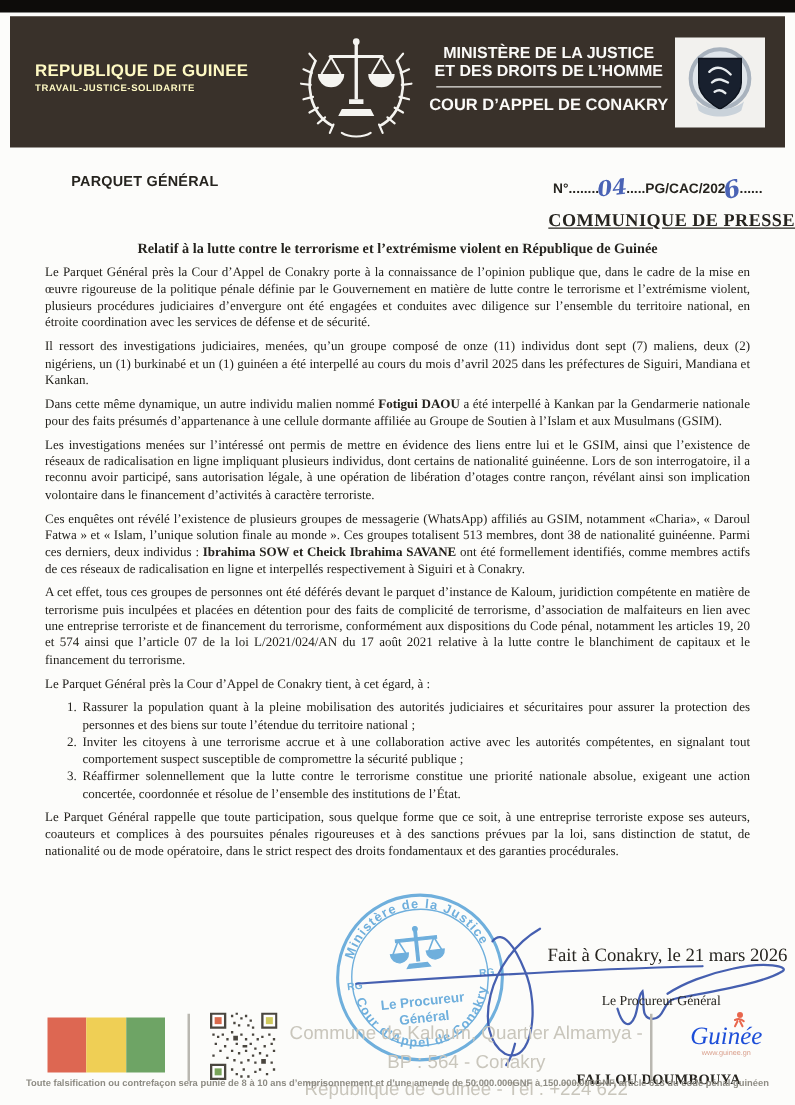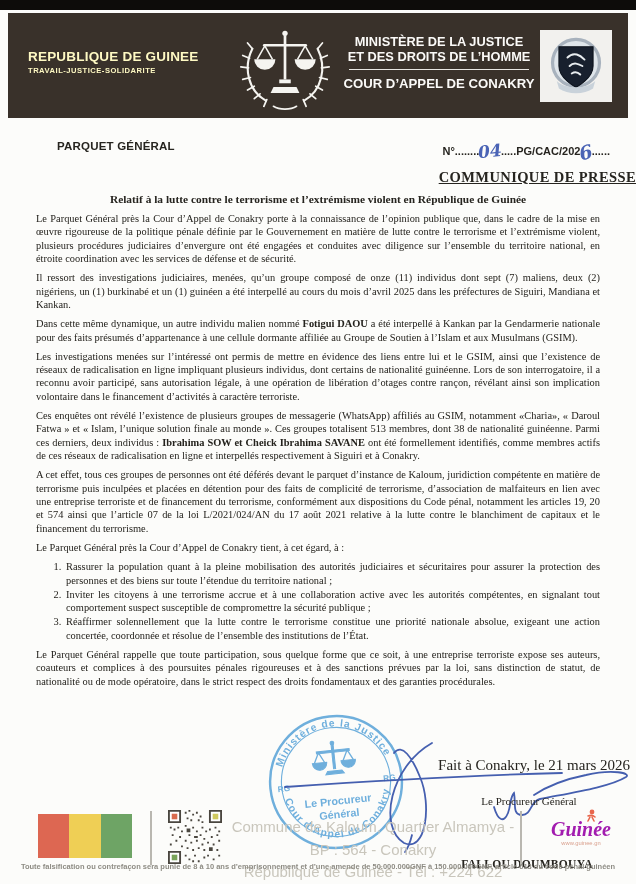--- a/index.html
+++ b/index.html
@@ -58,21 +58,21 @@
   
   .flag { position:absolute; left:38px; top:814px; width:94px; height:44px; display:flex; }
   .flag span { flex:1; }
   .f-red { background:#dd6752; } .f-yel { background:#efcf55; } .f-grn { background:#6ea465; }
   .fdiv { position:absolute; width:2px; height:54px; background:#b9b7b0; top:811px; }
   .fdiv1 { left:150px; } .fdiv2 { left:520px; }
   .qr { position:absolute; left:168px; top:810px; width:54px; height:54px; }
   .addr { position:absolute; left:230px; top:816px; width:286px; text-align:center;
           font-family:"Liberation Sans",sans-serif; font-size:15px; line-height:1.5; color:#c9c6bc; }
   .brand { position:absolute; left:538px; top:818px; width:86px; text-align:center; }
-  .brand-text { position:relative; font-style:italic; font-weight:bold; font-size:20px; color:#a21caf; }
+  .brand-text { position:relative; font-style:italic; font-weight:normal; font-size:20px; color:#1d4ed8; }
   .brand-fig { position:absolute; top:-9px; left:46px; width:14px; height:14px; }
   .brand-url { font-family:"Liberation Sans",sans-serif; font-size:5.8px; color:#d99f8c; margin-top:-1px; }
   .disclaimer { position:absolute; left:0; right:0; top:862px; text-align:center;
                 font-family:"Liberation Sans",sans-serif; font-weight:bold; font-size:7.5px; color:#8e8c84; }
 
   svg text { font-family:"Liberation Sans", sans-serif; }
 </style>
 </head>
 <body>
 

